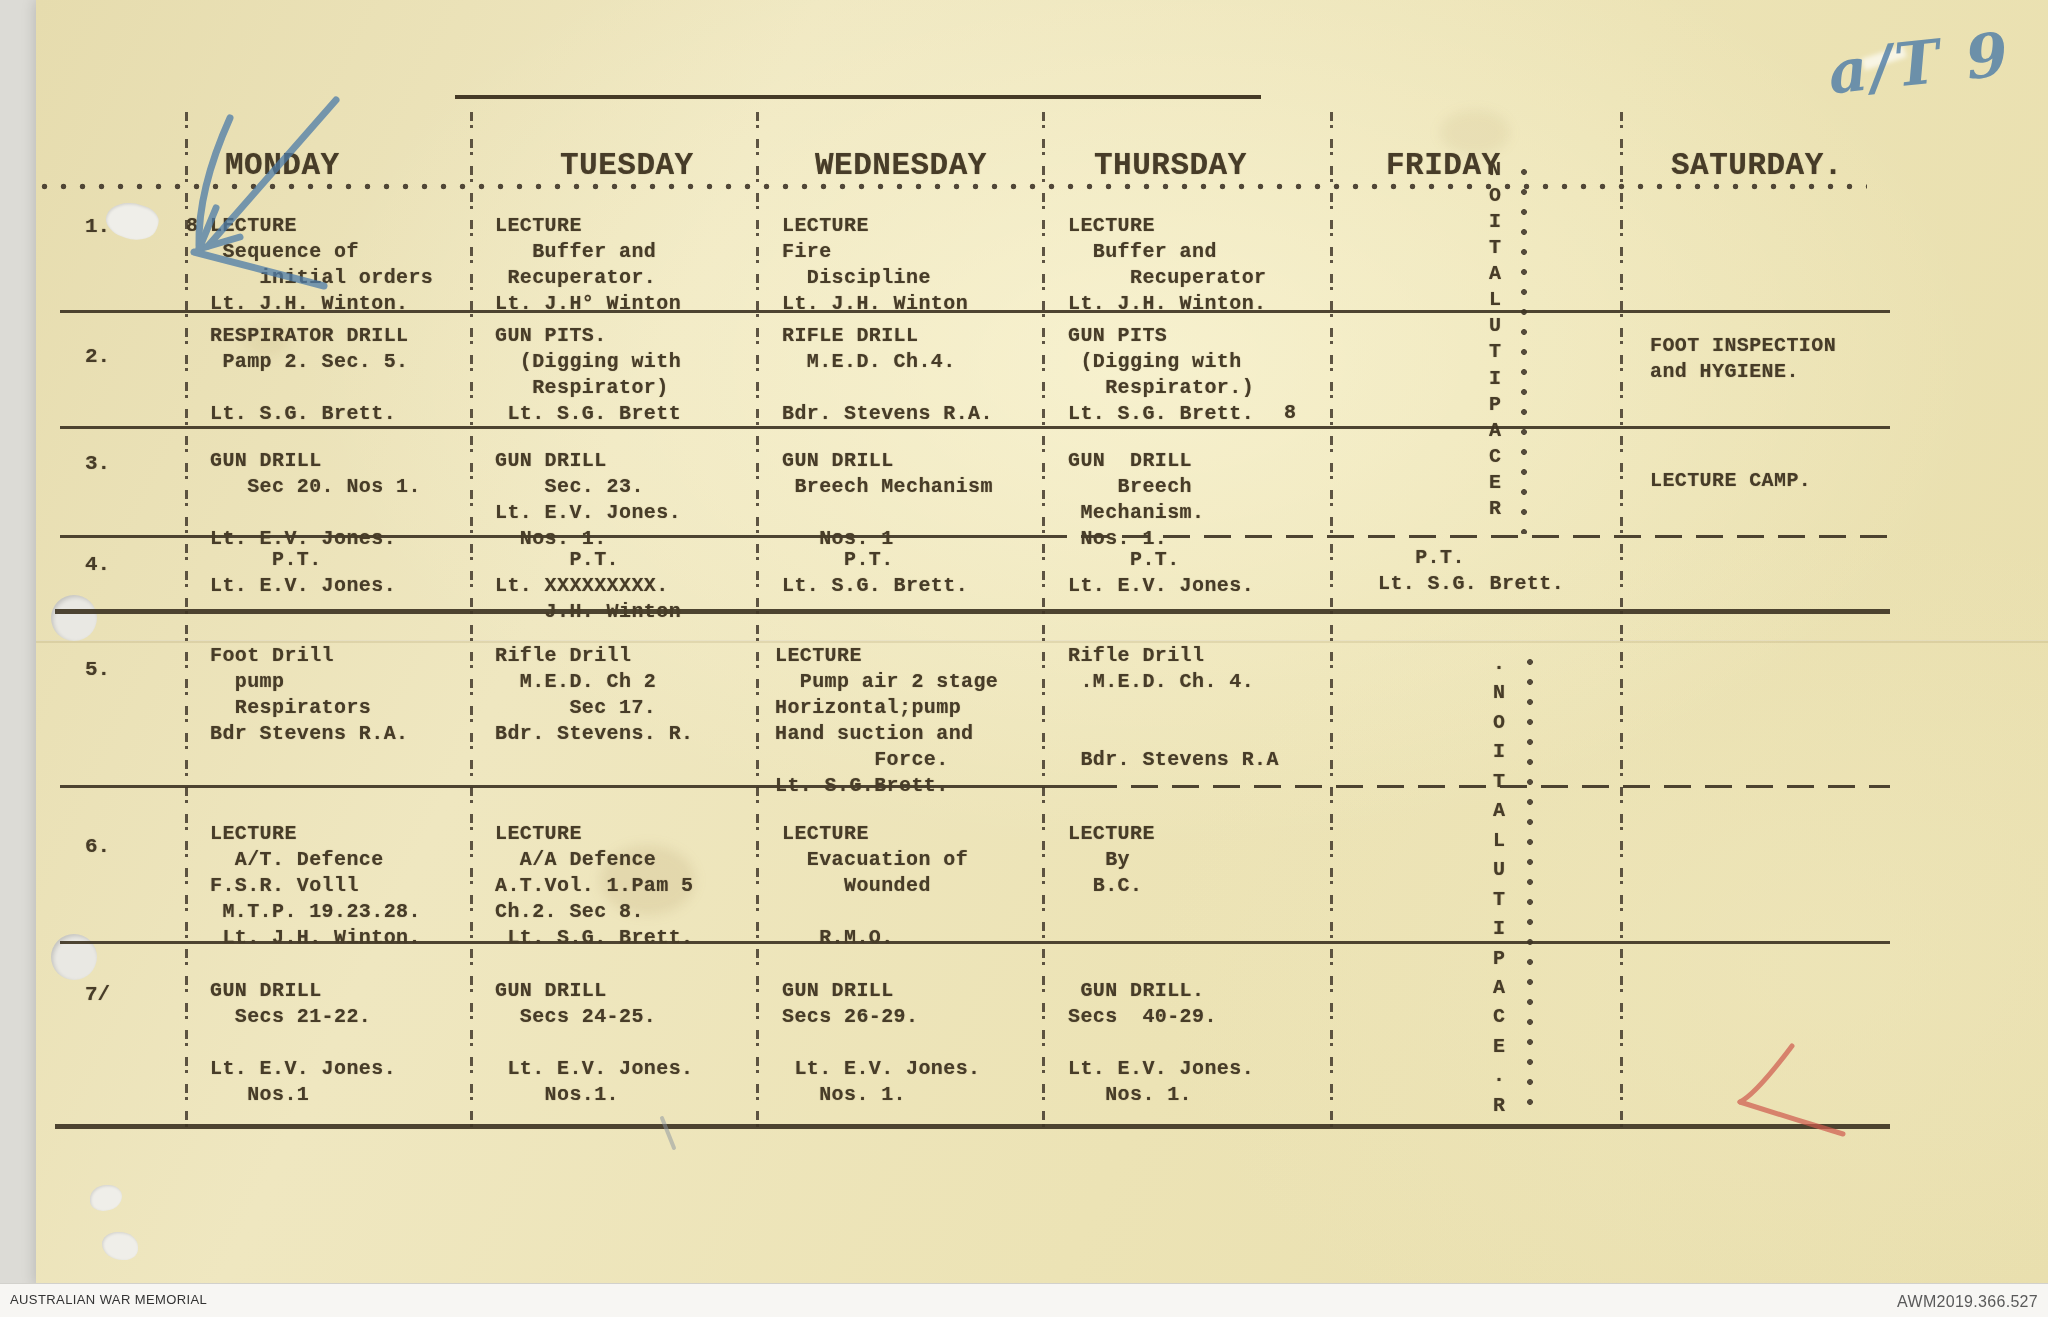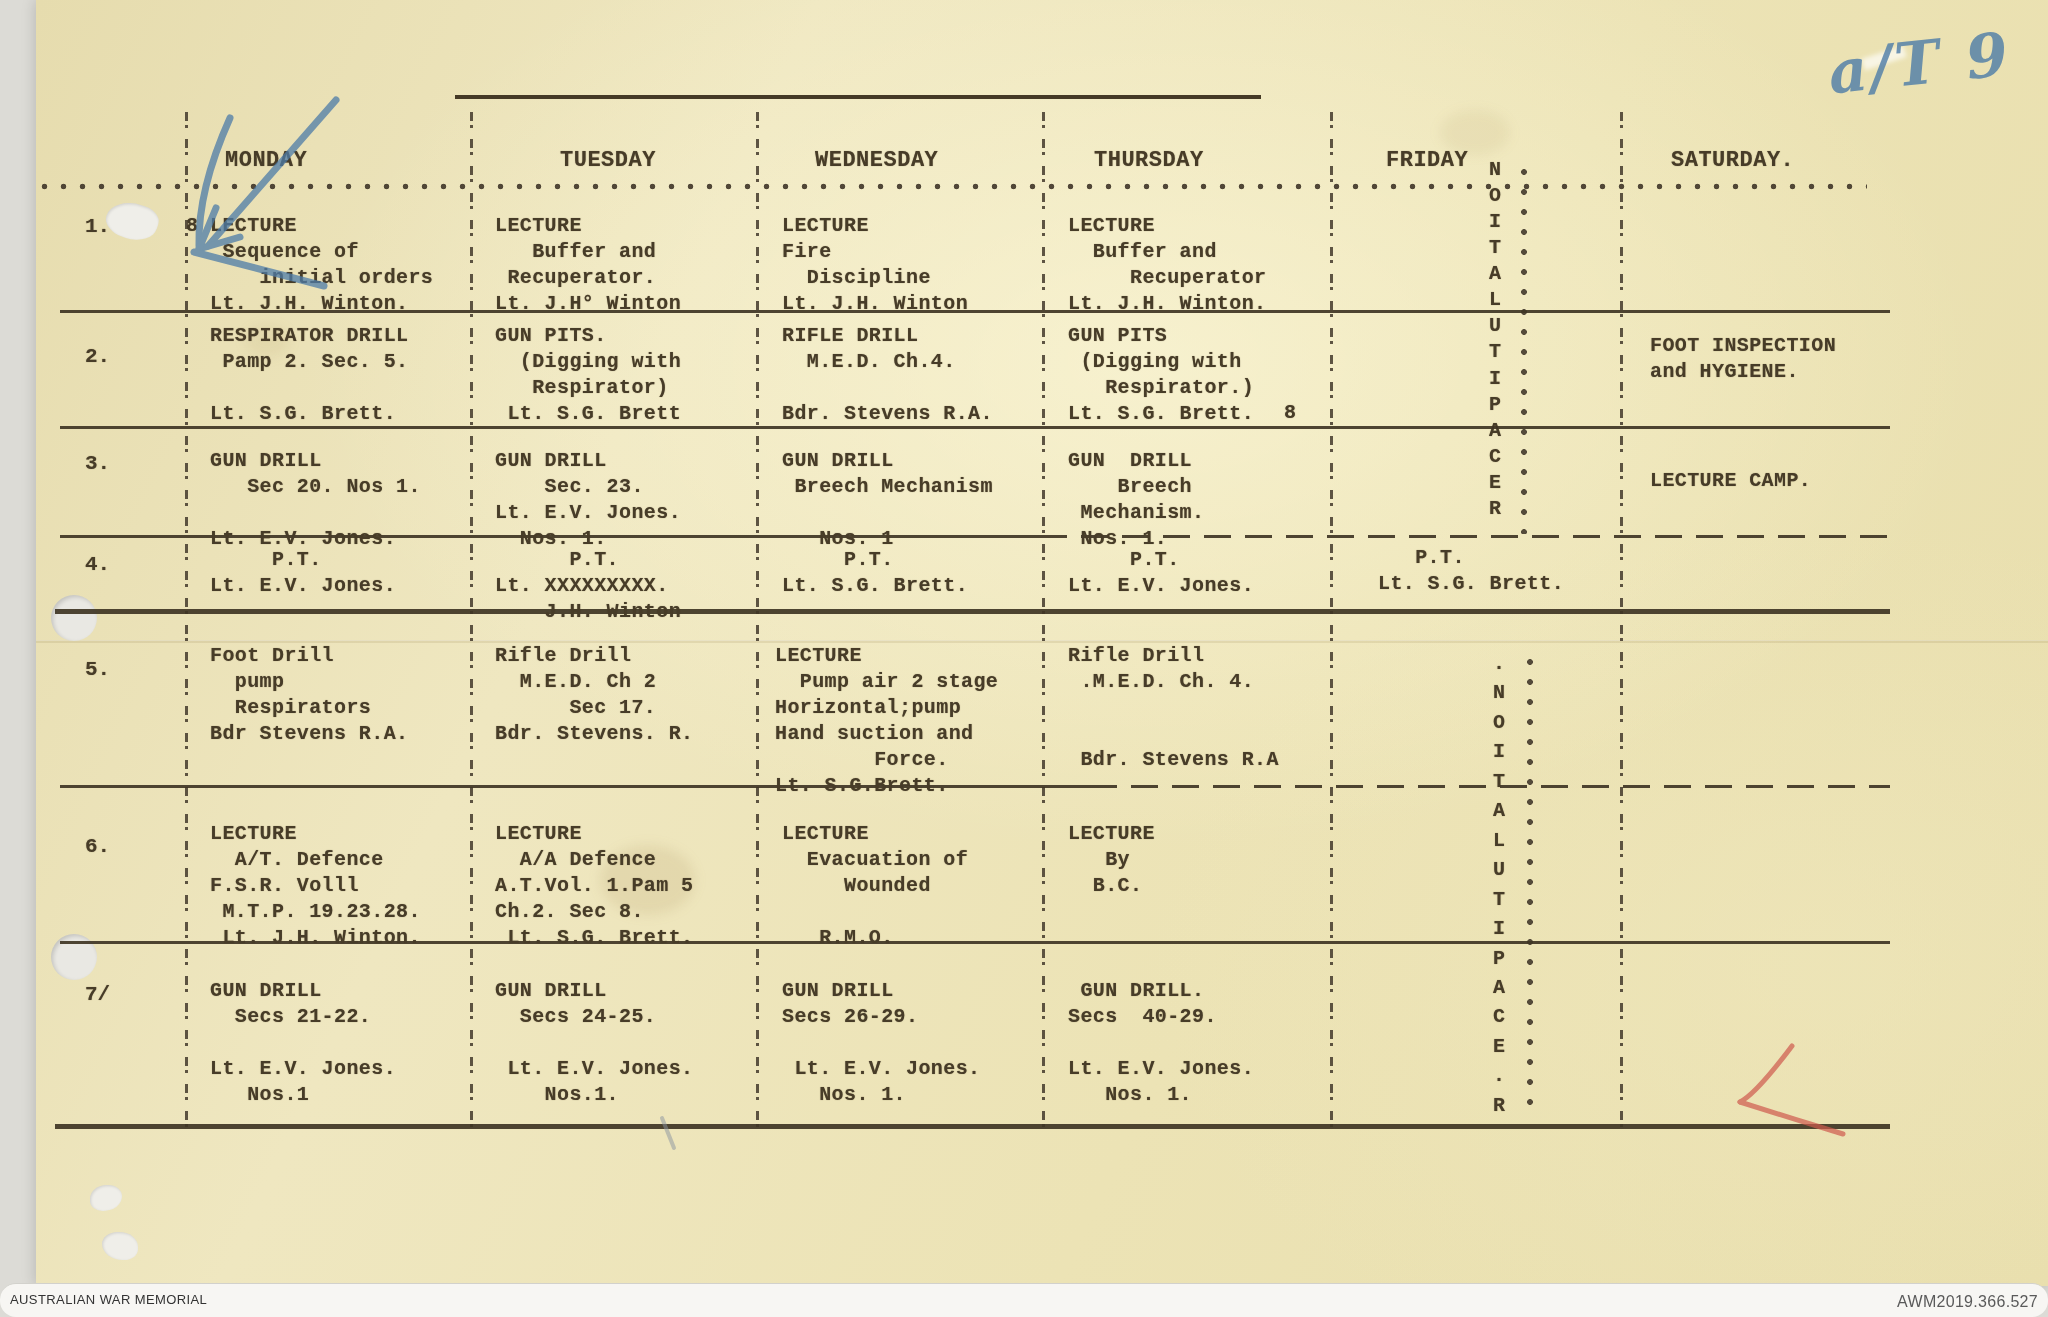--- a/index.html
+++ b/index.html
@@ -15,21 +15,21 @@
   .crease{position:absolute;left:36px;width:2012px;height:2px;background:rgba(120,100,50,.13);
           border-top:1px solid rgba(255,255,255,.28);}
   .hole{position:absolute;width:46px;height:46px;border-radius:50%;background:#e9e8e3;
         box-shadow:inset 2px 2px 4px rgba(0,0,0,.16);}
   .tear{position:absolute;background:#efeee9;box-shadow:inset 1px 1px 3px rgba(0,0,0,.12);}
   .streak{position:absolute;background:rgba(255,255,255,.65);filter:blur(2px);}
   .ink{color:#473c28;text-shadow:0 0 1px rgba(70,55,30,.55);}
   .title{position:absolute;left:462px;top:58px;font-size:25px;font-weight:bold;
          letter-spacing:.5px;white-space:pre;}
   .title-rule{position:absolute;left:455px;top:95px;width:806px;height:4px;background:#453a26;}
-  .day{position:absolute;top:148px;font-size:22px;font-weight:bold;letter-spacing:.5px;white-space:pre;}
+  .day{position:absolute;top:148px;font-size:31px;font-weight:bold;letter-spacing:.5px;white-space:pre;}
   .dotrule{position:absolute;left:35px;top:183px;width:1832px;height:7px;
     background-image:radial-gradient(circle,#43392b 2.5px,transparent 3.1px);
     background-size:19px 7px;background-position:0 50%;background-repeat:repeat-x;opacity:.92;}
   .vsep{position:absolute;top:112px;height:1016px;width:3px;opacity:.85;
     background:repeating-linear-gradient(to bottom,#43392b 0 9px,transparent 9px 13px,#43392b 13px 16px,transparent 16px 27px);}
   .vdots{position:absolute;width:6px;
     background-image:radial-gradient(circle,#43392b 2.6px,transparent 3.2px);
     background-size:6px 20px;background-position:50% 0;background-repeat:repeat-y;opacity:.9;}
   .hrule{position:absolute;height:3px;background:#3f3524;opacity:.92;}
   .hrule.heavy{height:5px;}
@@ -38,21 +38,21 @@
   .cell{position:absolute;font-size:20px;font-weight:bold;letter-spacing:.4px;
         line-height:26px;white-space:pre;}
   .stray{position:absolute;font-size:20px;font-weight:bold;}
   .vert{position:absolute;display:flex;flex-direction:column-reverse;justify-content:space-between;
         align-items:center;font-size:20px;font-weight:bold;width:30px;}
   .handnote{position:absolute;left:1828px;top:28px;font-family:"DejaVu Serif",serif;
         font-style:italic;font-weight:bold;font-size:60px;color:#4d7ca8;opacity:.8;
         transform:rotate(-6deg);letter-spacing:3px;}
   .overlay{position:absolute;left:0;top:0;pointer-events:none;}
   .footer{position:absolute;left:0;bottom:0;width:2048px;height:33px;background:#f7f6f3;
-        border-top:1px solid #d2d1cc;font-family:"Liberation Sans","DejaVu Sans",sans-serif;border-radius:16px;}
+        border-top:1px solid #d2d1cc;font-family:"Liberation Sans","DejaVu Sans",sans-serif;}
   .footer .credit{position:absolute;left:10px;top:8px;font-size:13px;color:#333;letter-spacing:.4px;}
   .footer .acc{position:absolute;right:10px;top:9px;font-size:16px;color:#5a5a5a;letter-spacing:.3px;}
 </style>
 </head>
 <body>
 
 <div class="scan">
   <div class="paper"></div>
 
   <div class="spot" style="left:600px;top:845px;width:95px;height:70px;background:rgba(145,115,55,.12);"></div>

